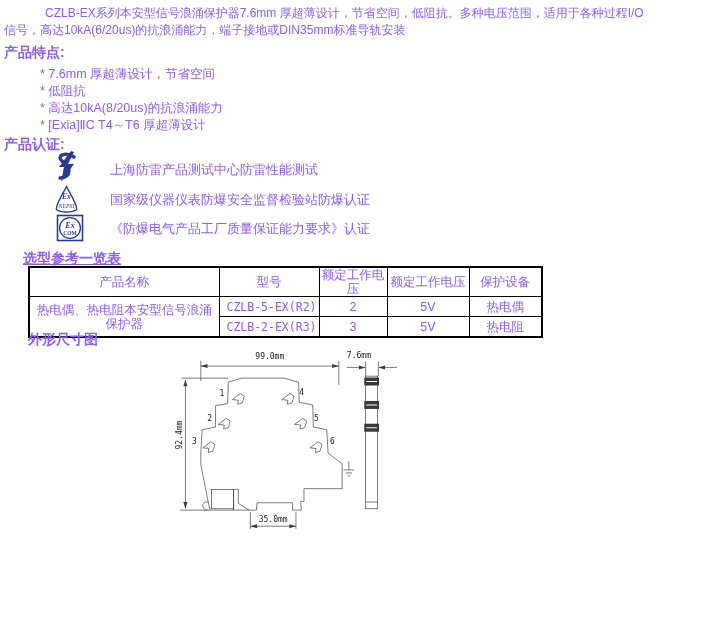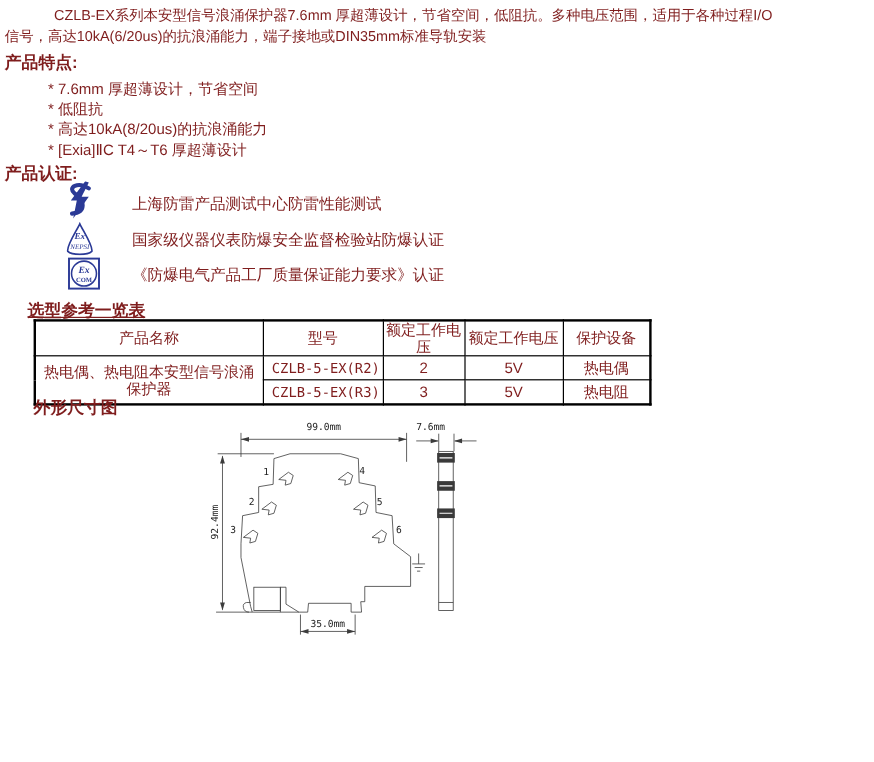--- a/index.html
+++ b/index.html
@@ -1,18 +1,18 @@
 <!DOCTYPE html>
 <html><head>
 <meta charset="utf-8">
 <style>
   html,body{margin:0;padding:0;background:#fff;}
   .page{
     position:relative;width:728px;height:635px;background:#fff;overflow:hidden;
-    font-family:"Liberation Sans",sans-serif;color:#7f1d1d;
+    font-family:"Liberation Sans",sans-serif;color:#8b5cf6;
   }
   .abs{position:absolute;}
   .nowrap{white-space:nowrap;}
   .intro{left:4px;top:5px;width:722px;font-size:12px;line-height:17px;}
   .intro .l1{text-indent:41px;}
   .sec-heading{font-weight:bold;font-size:14px;}
   .feature-list{left:40px;top:66px;font-size:12.5px;line-height:17px;}
   .cert-text{font-size:13px;}
   .table-title{left:23px;top:250px;text-decoration:underline;}
   .dim-table{
@@ -97,21 +97,21 @@
       <th>保护设备</th>
     </tr>
     <tr>
       <td rowspan="2">热电偶、热电阻本安型信号浪涌保护器</td>
       <td class="model">CZLB-5-EX(R2)</td>
       <td>2</td>
       <td>5V</td>
       <td>热电偶</td>
     </tr>
     <tr>
-      <td class="model">CZLB-5-EX(R3)</td>
+      <td class="model">CZLB-2-EX(R3)</td>
       <td>3</td>
       <td>5V</td>
       <td>热电阻</td>
     </tr>
   </tbody>
     </table>
 
   <div class="abs sec-heading drawing-title">外形尺寸图</div>
 
   <svg class="abs drawing-svg" width="345" height="287" viewBox="170 348 515 287" preserveAspectRatio="xMinYMin">

